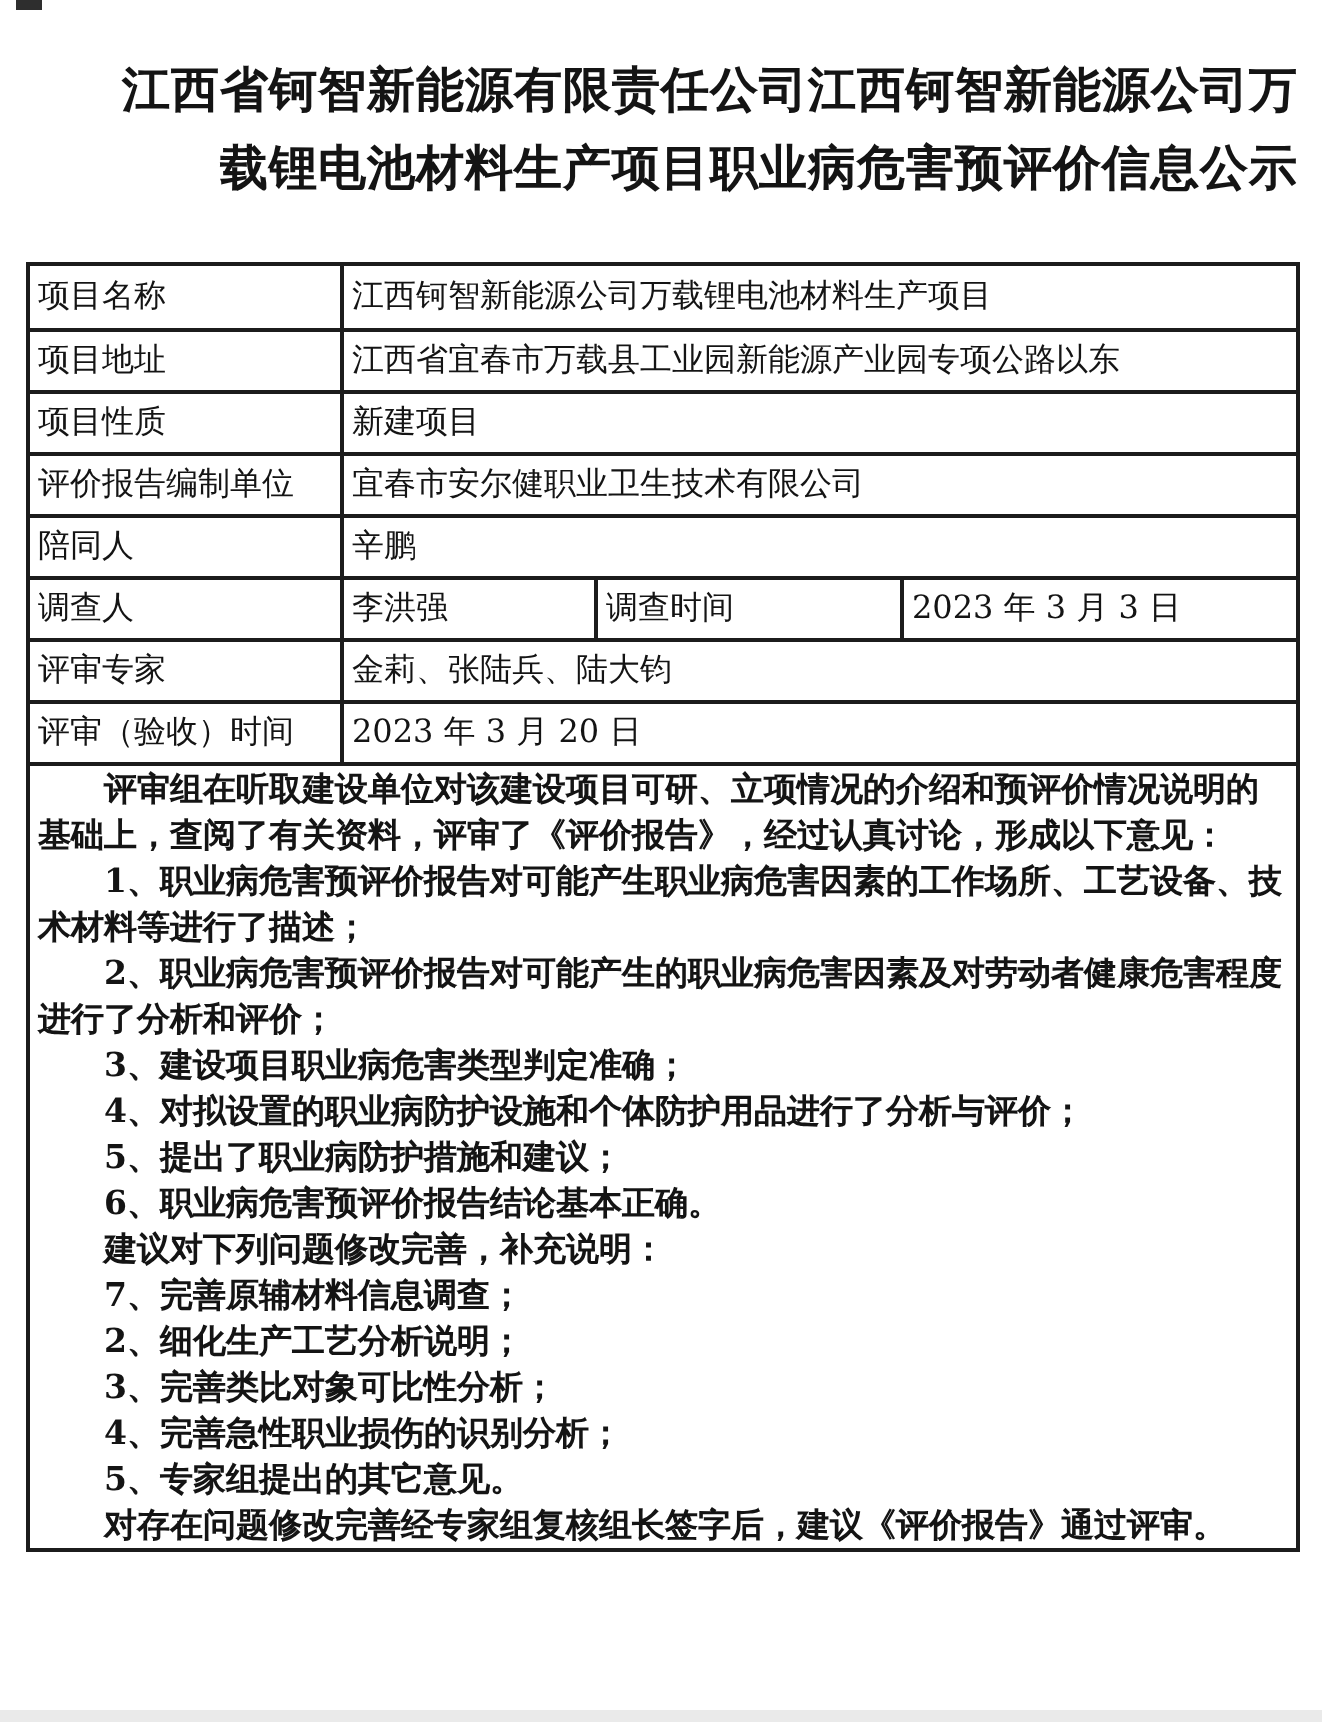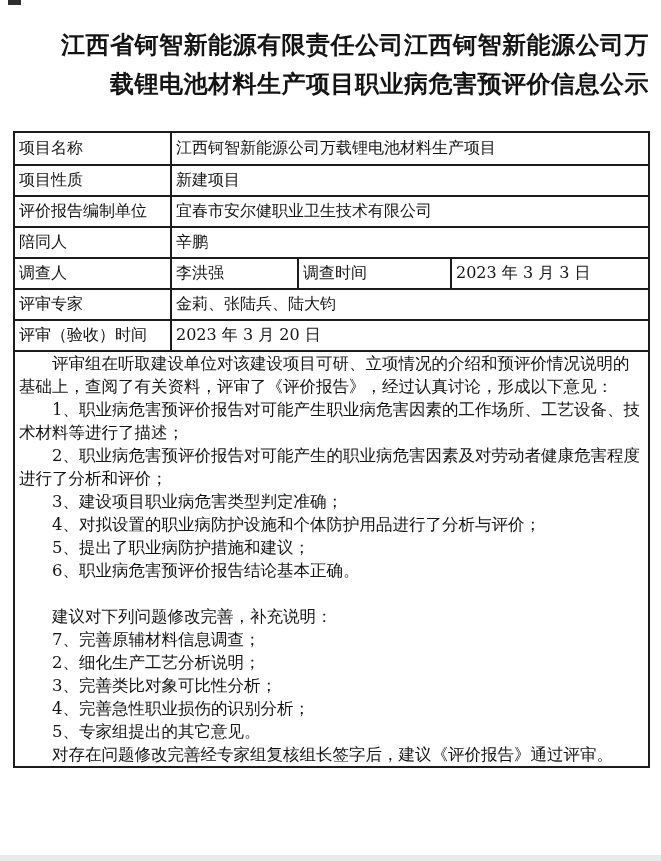--- a/index.html
+++ b/index.html
@@ -48,29 +48,30 @@
     height: 29px;
     overflow: hidden;
   }
   tr.r-tall td { height: 31px; }
 
   td.opinion-cell {
     text-align: left;
     vertical-align: top;
     height: 424px;
     padding: 5px 9px 5px 9px;
+    font-weight: bold;
   }
   .op {
     margin: 0;
     text-indent: 2em;
     font-size: 16.5px;
     line-height: 23px;
     letter-spacing: 0;
   }
-  .op.gap { margin-top: 23px; }
+  .op.gap { }
 
   .bottom-strip {
     position: absolute;
     left: 0;
     top: 855px;
     width: 661px;
     height: 6px;
     background: #eaeaea;
   }
 </style>
@@ -90,20 +91,24 @@
     <colgroup>
       <col style="width:157px">
       <col style="width:127px">
       <col style="width:153px">
       <col style="width:198px">
     </colgroup>
     <tbody>
       <tr class="r-tall">
         <td>项目名称</td>
         <td colspan="3">江西钶智新能源公司万载锂电池材料生产项目</td>
+      </tr>
+      <tr>
+        <td>项目地址</td>
+        <td colspan="3">江西省宜春市万载县工业园新能源产业园专项公路以东</td>
       </tr>
       <tr>
         <td>项目性质</td>
         <td colspan="3">新建项目</td>
       </tr>
       <tr>
         <td>评价报告编制单位</td>
         <td colspan="3">宜春市安尔健职业卫生技术有限公司</td>
       </tr>
       <tr>

